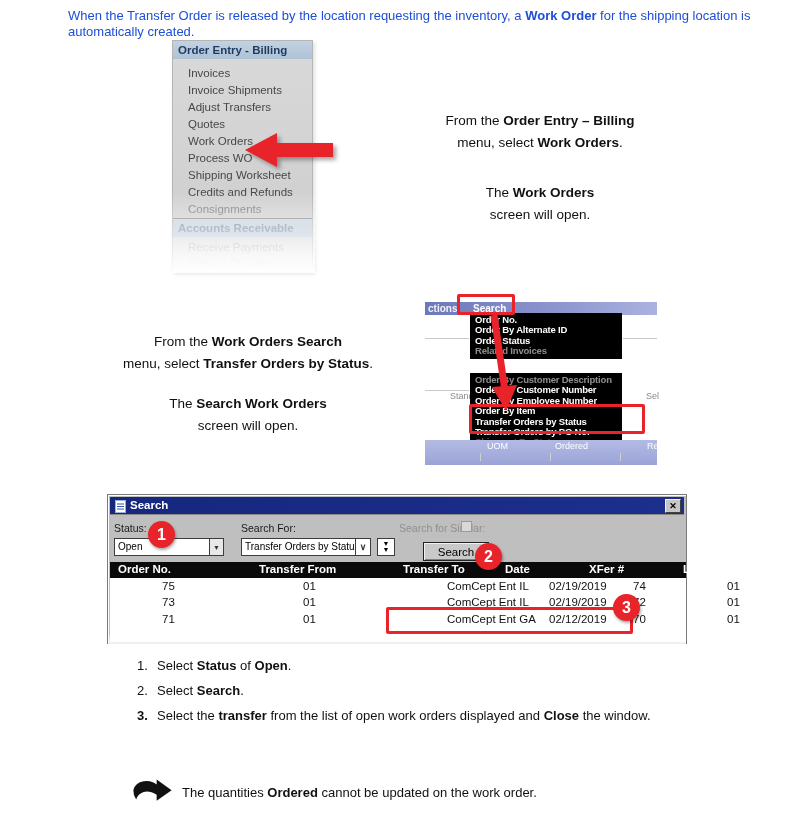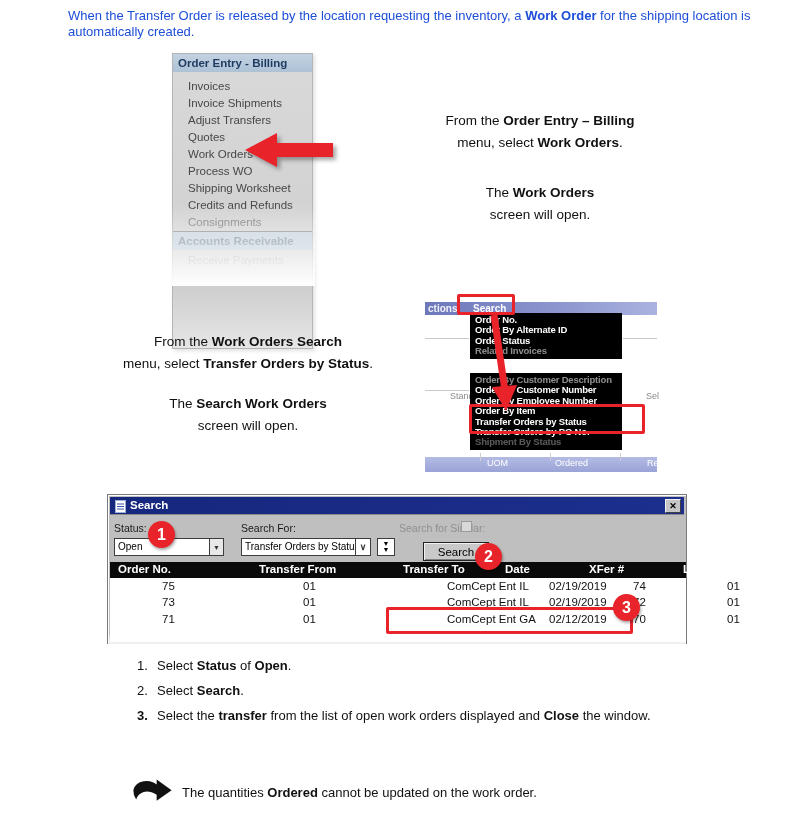--- a/index.html
+++ b/index.html
@@ -10,21 +10,21 @@
 
   
   .intro { left:68px; top:8px; width:724px; font-size:13px; color:#1d4ed8; line-height:16px; }
   .caption { text-align:center; font-size:13.5px; color:#111; line-height:22px; }
   .step { font-size:13px; color:#111; }
   .step-num { position:absolute; left:0; top:0; }
   .step-text { position:absolute; left:20px; top:0; white-space:nowrap; }
   .note-text { left:182px; top:785px; font-size:13px; color:#111; }
 
   
-  .menu-panel { left:172px; top:53px; width:141px; height:296px;
+  .menu-panel { left:172px; top:40px; width:141px; height:232px;
     background:linear-gradient(180deg,#d9d9d9,#cfcfcf 80%,#e6e6e6);
     border:1px solid #b5b5b5; box-shadow:2px 2px 4px rgba(0,0,0,.12); }
   .menu-header { position:absolute; left:0; width:100%; height:18px;
     background:linear-gradient(180deg,#c3d2e2,#aec2d6); color:#1e3a5f;
     font-weight:bold; font-size:11.5px; line-height:18px; padding-left:5px; }
   .menu-item { position:absolute; left:0; width:100%; height:17px; font-size:11.5px;
     line-height:17px; color:#474747; padding-left:15px; white-space:nowrap; }
   .menu-sep { position:absolute; left:0; width:100%; height:0; border-top:1px solid #8a8a8a; }
   .menu-fade { position:absolute; left:-1px; top:150px; width:143px; height:82px;
     background:linear-gradient(180deg, rgba(255,255,255,0), rgba(255,255,255,.55) 55%, #fff); pointer-events:none; }
@@ -36,21 +36,21 @@
   .shot2 .menubar { position:absolute; left:0; top:9px; width:232px; height:13px;
     background:linear-gradient(90deg,#6d78ba,#8b94cd 55%,#aab3e0);
     color:#fff; font-size:10px; font-weight:bold; line-height:13px;text-align:right; }
   .mb-item { position:absolute; top:0; }
   .blackmenu { position:absolute; left:45px; width:152px; background:#000; color:#fff;
     font-weight:bold; font-size:9.5px; letter-spacing:-.2px; padding:2px 0 2px 5px; }
   .bm-item { line-height:10.4px; white-space:nowrap; }
   .dim { opacity:.55; }
   .dim2 { opacity:.35; }
   .red-box { position:absolute; border:3px solid #e8232a; border-radius:2px; }
-  .gridbar { position:absolute; left:0; top:164px; width:232px; height:15px;
+  .gridbar { position:absolute; left:0; top:147px; width:232px; height:25px;
     background:linear-gradient(180deg,#b3bbe4,#9aa3d6); color:#fff; font-size:9px; line-height:13px; }
   .gb-col { position:absolute; top:0; }
   .faintline { position:absolute; height:0; border-top:1px solid #c9c9c9; }
   .vline { position:absolute; width:0; top:160px; height:8px; border-left:1px solid #cfcfcf; }
   .partial-txt { position:absolute; font-size:9px; color:#8b8b8b; }
 
   
   .dialog { left:107px; top:494px; width:580px; height:150px; background:#bfbfbf;
     border:1px solid #7a7a7a; box-shadow:1px 1px 0 #fff inset; }
   .titlebar { position:absolute; left:2px; top:2px; width:574px; height:18px;

